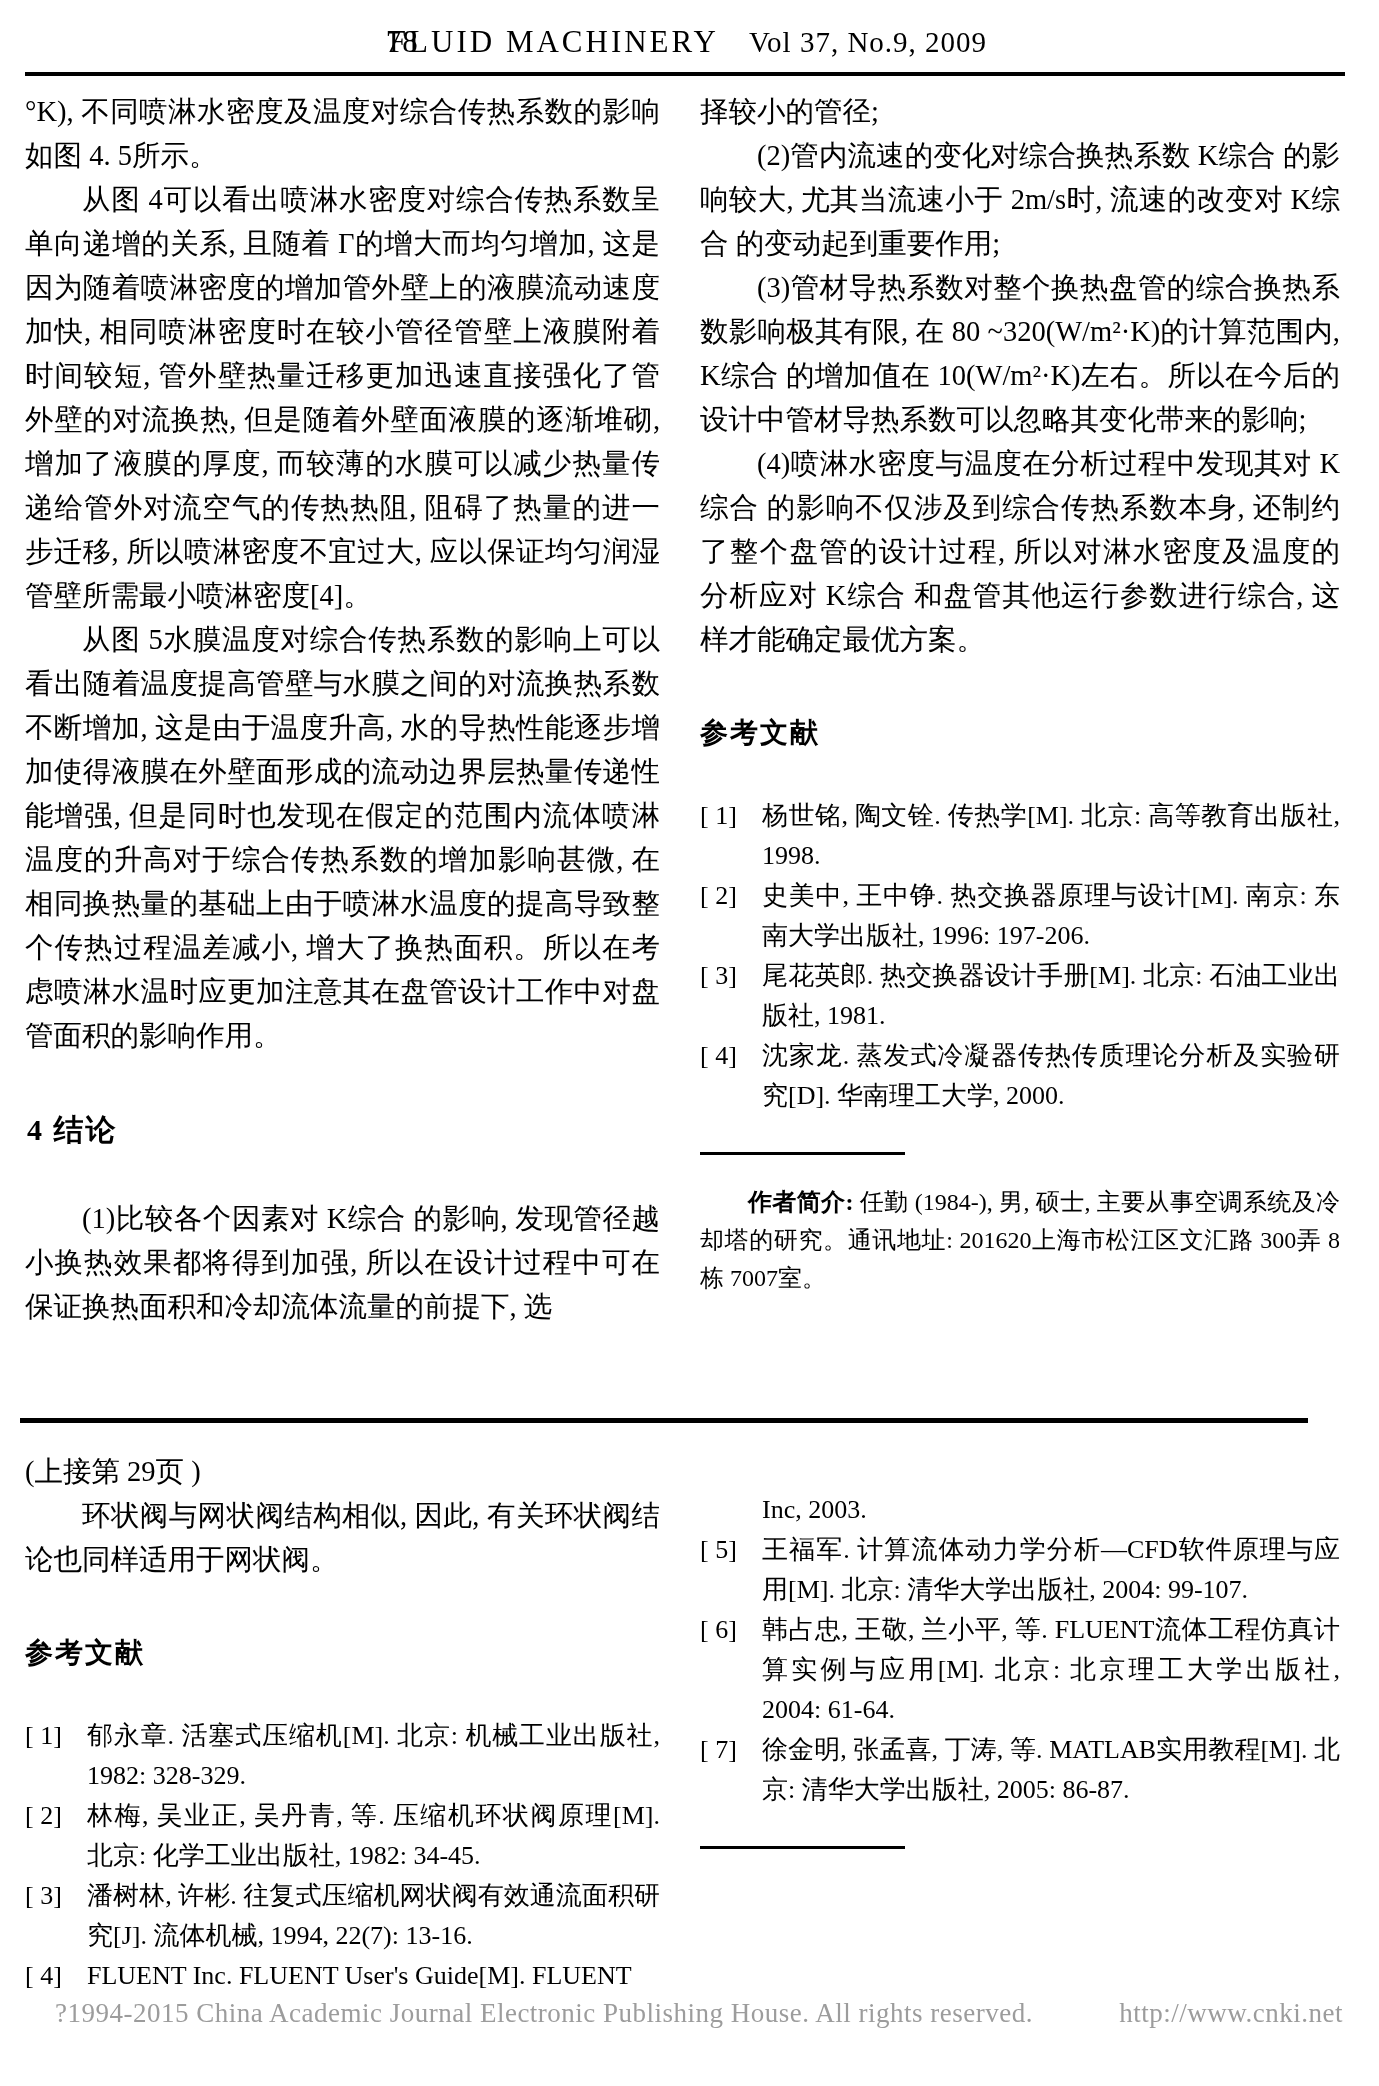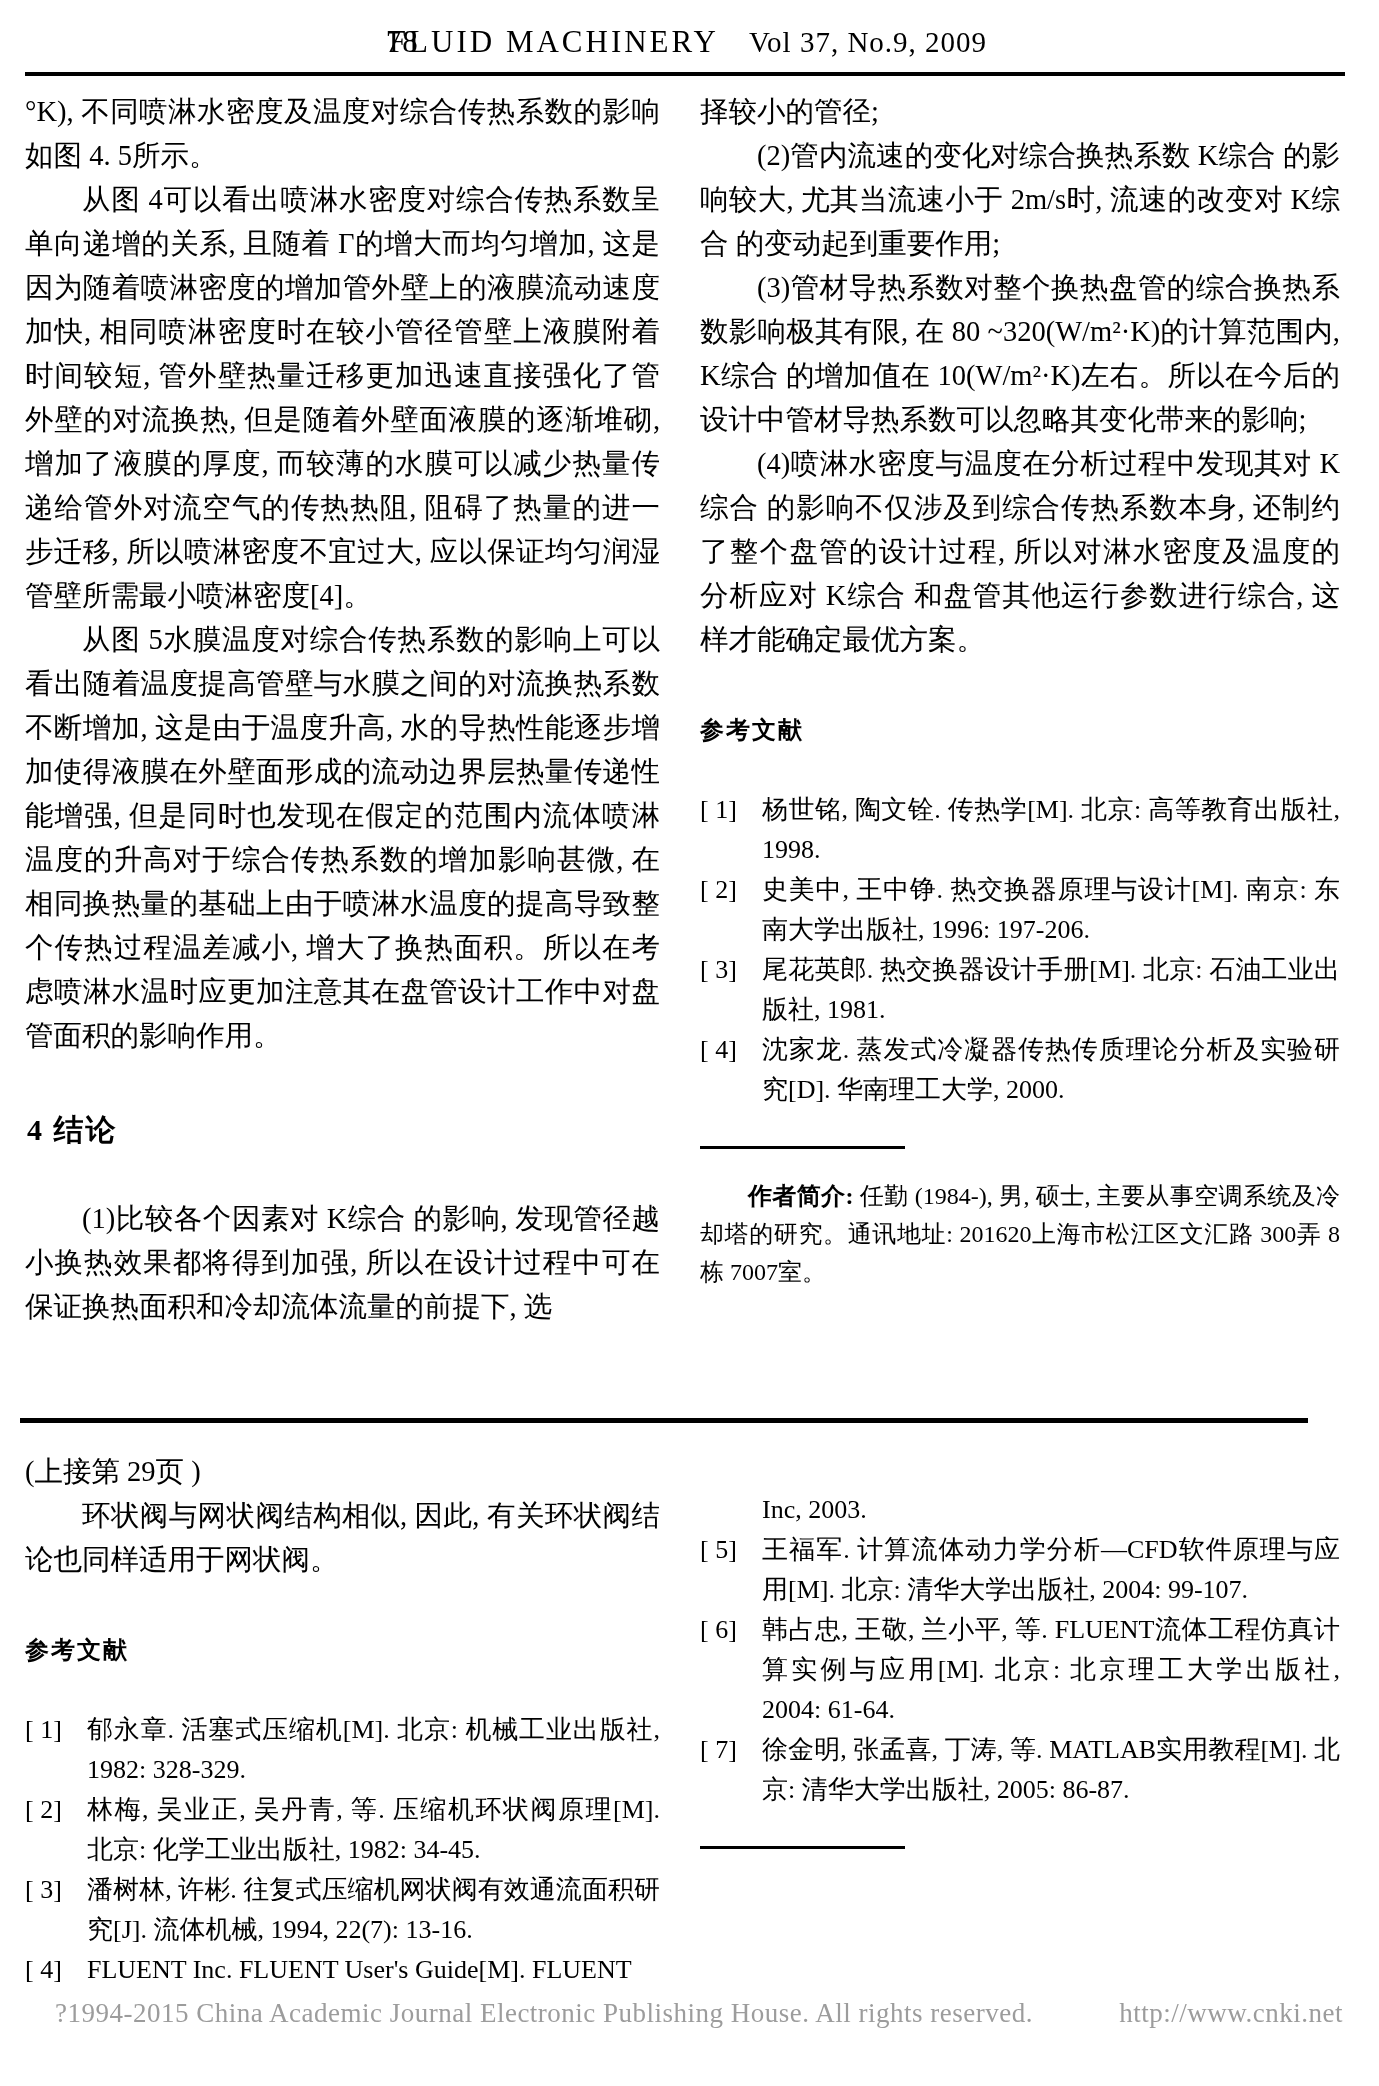--- a/index.html
+++ b/index.html
@@ -35,21 +35,21 @@
     text-align:justify;
   }
   .indent { text-indent:2em; }
   .sec-heading {
     margin:52px 0 46px 2px;
     font-size:30px; font-weight:bold;
     letter-spacing:2px;
   }
   .ref-heading {
     margin:52px 0 44px 0;
-    font-size:24px; font-weight:bold;
+    font-size:28px; font-weight:bold;
     letter-spacing:2px;
   }
   .ref { display:flex; margin:0; font-size:26px; line-height:40px; }
   .ref-marker { width:62px; flex-shrink:0; }
   .ref-text   { flex:1; text-align:justify; }
   .ref-continuation {
     margin:0 0 0 62px;
     font-size:26px; line-height:40px;
   }
   .bio-rule { width:205px; height:3px; background:#000; margin-top:36px; }

